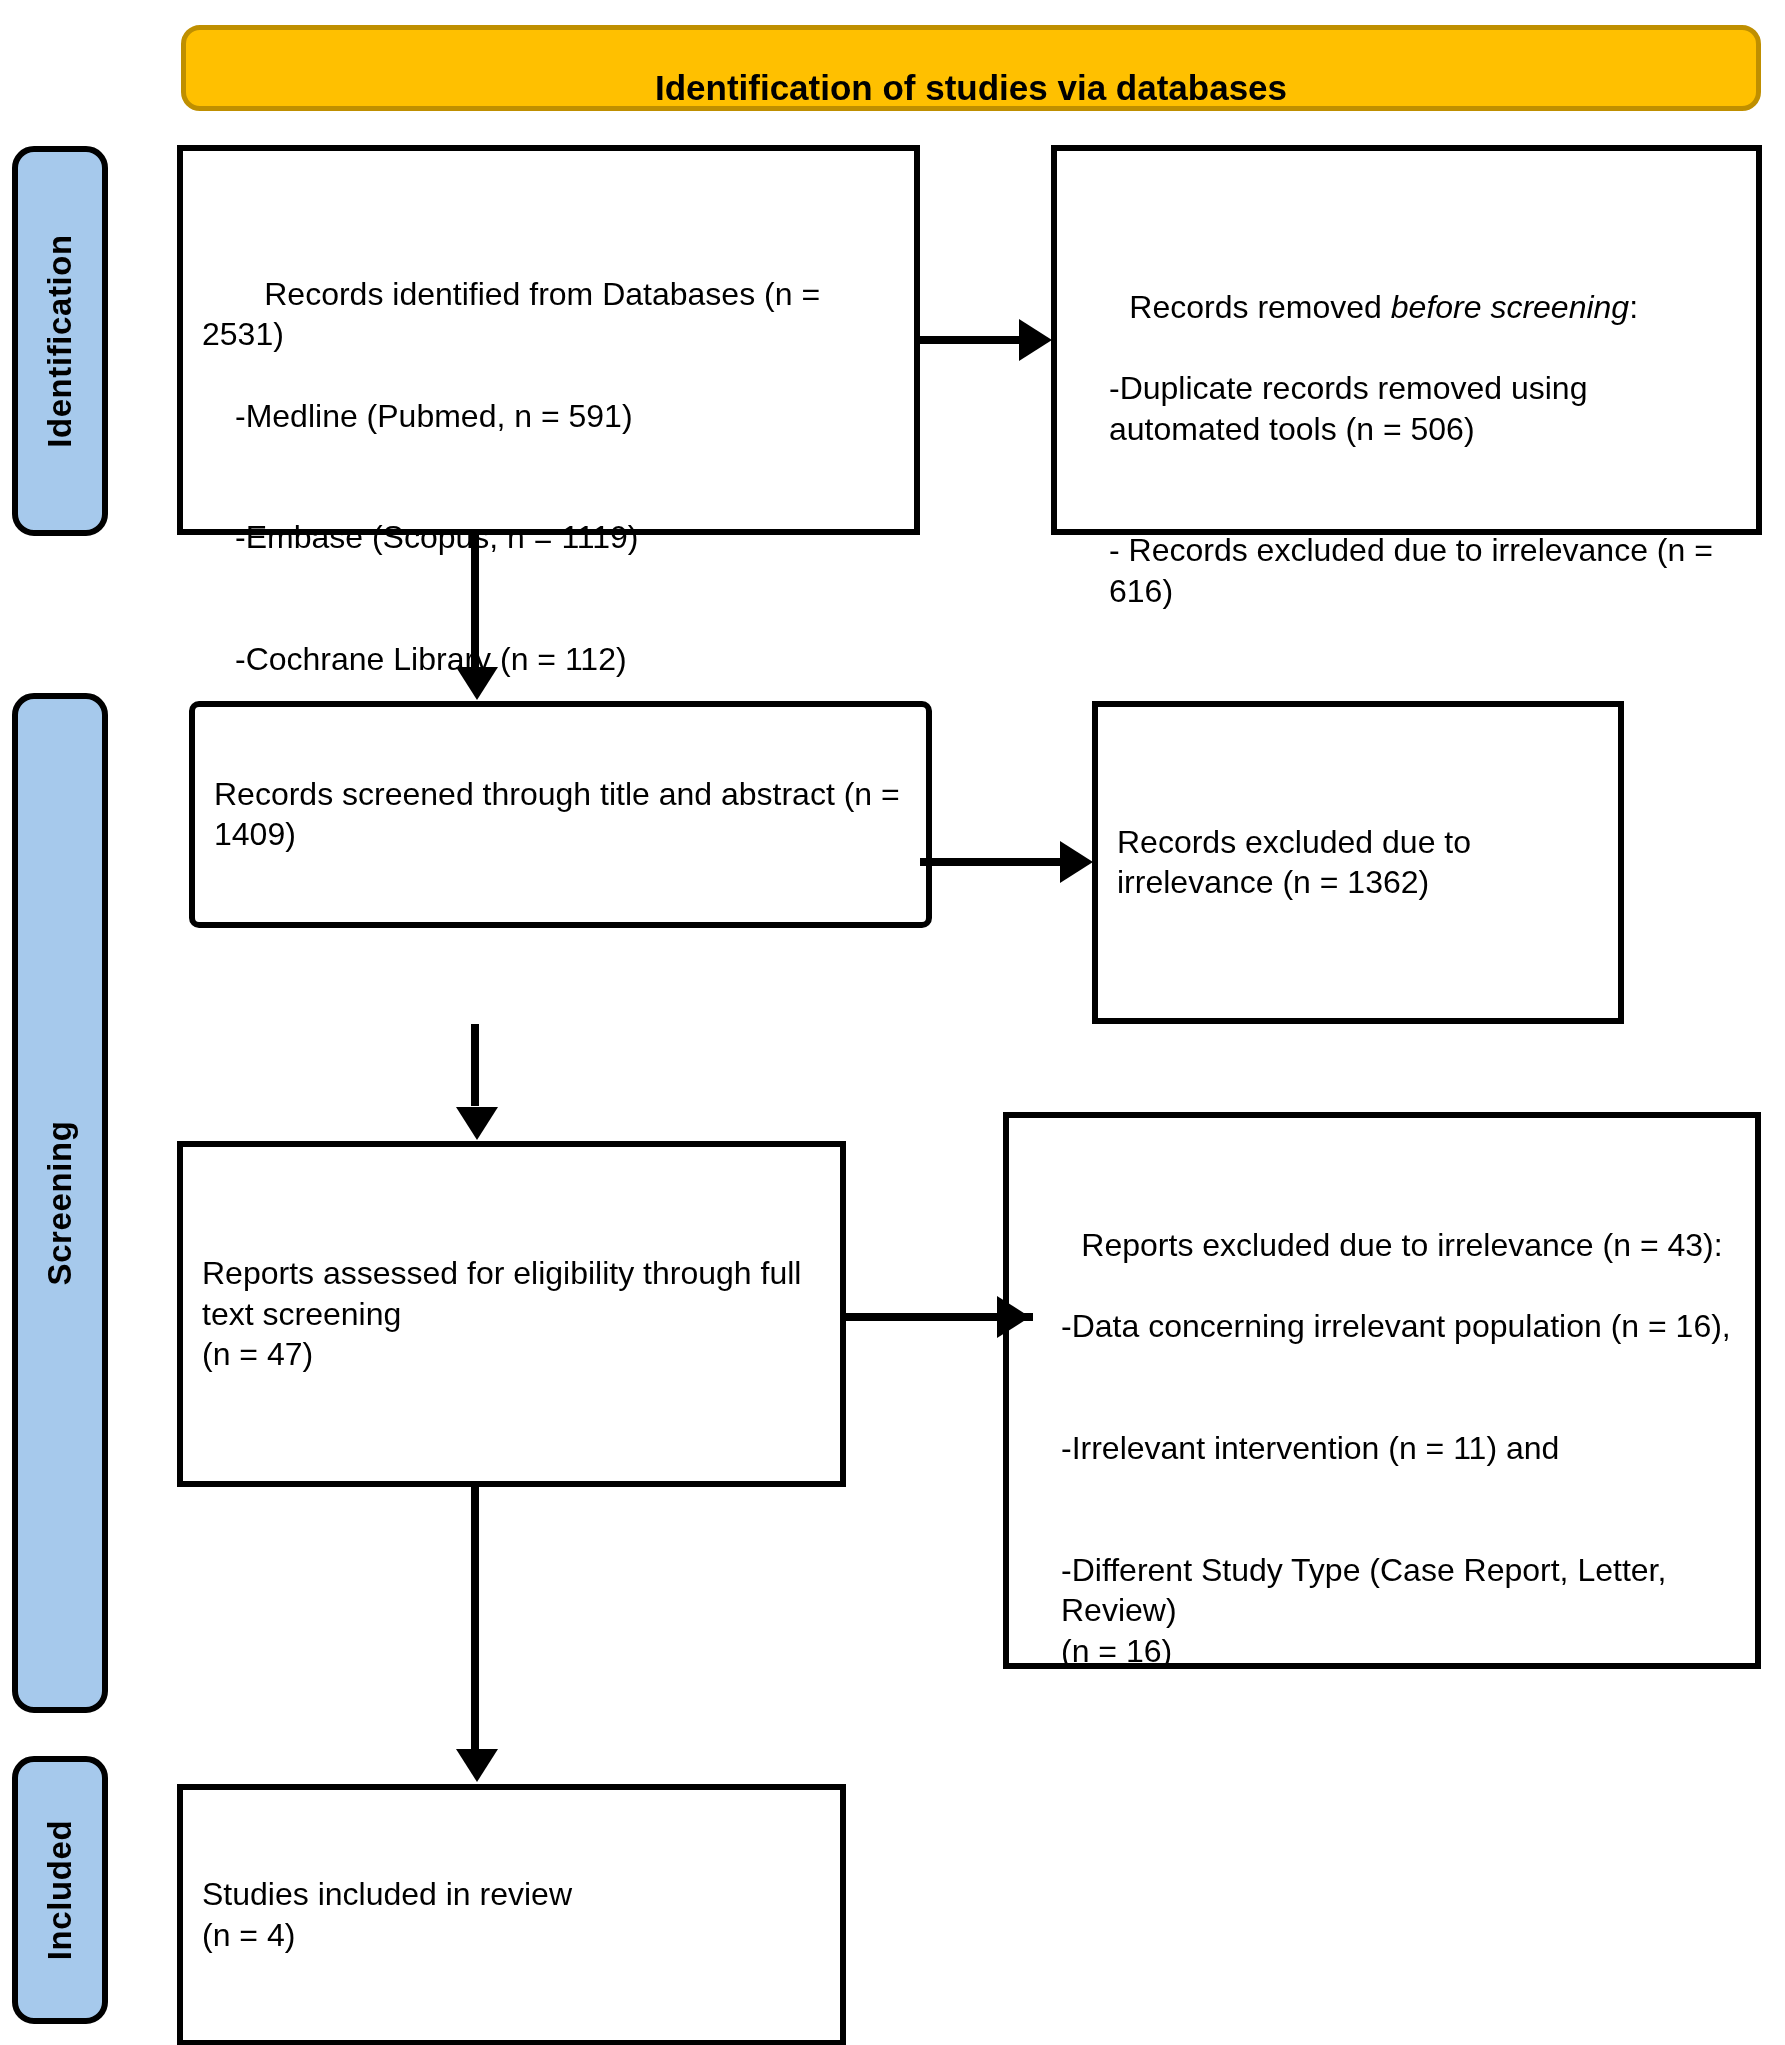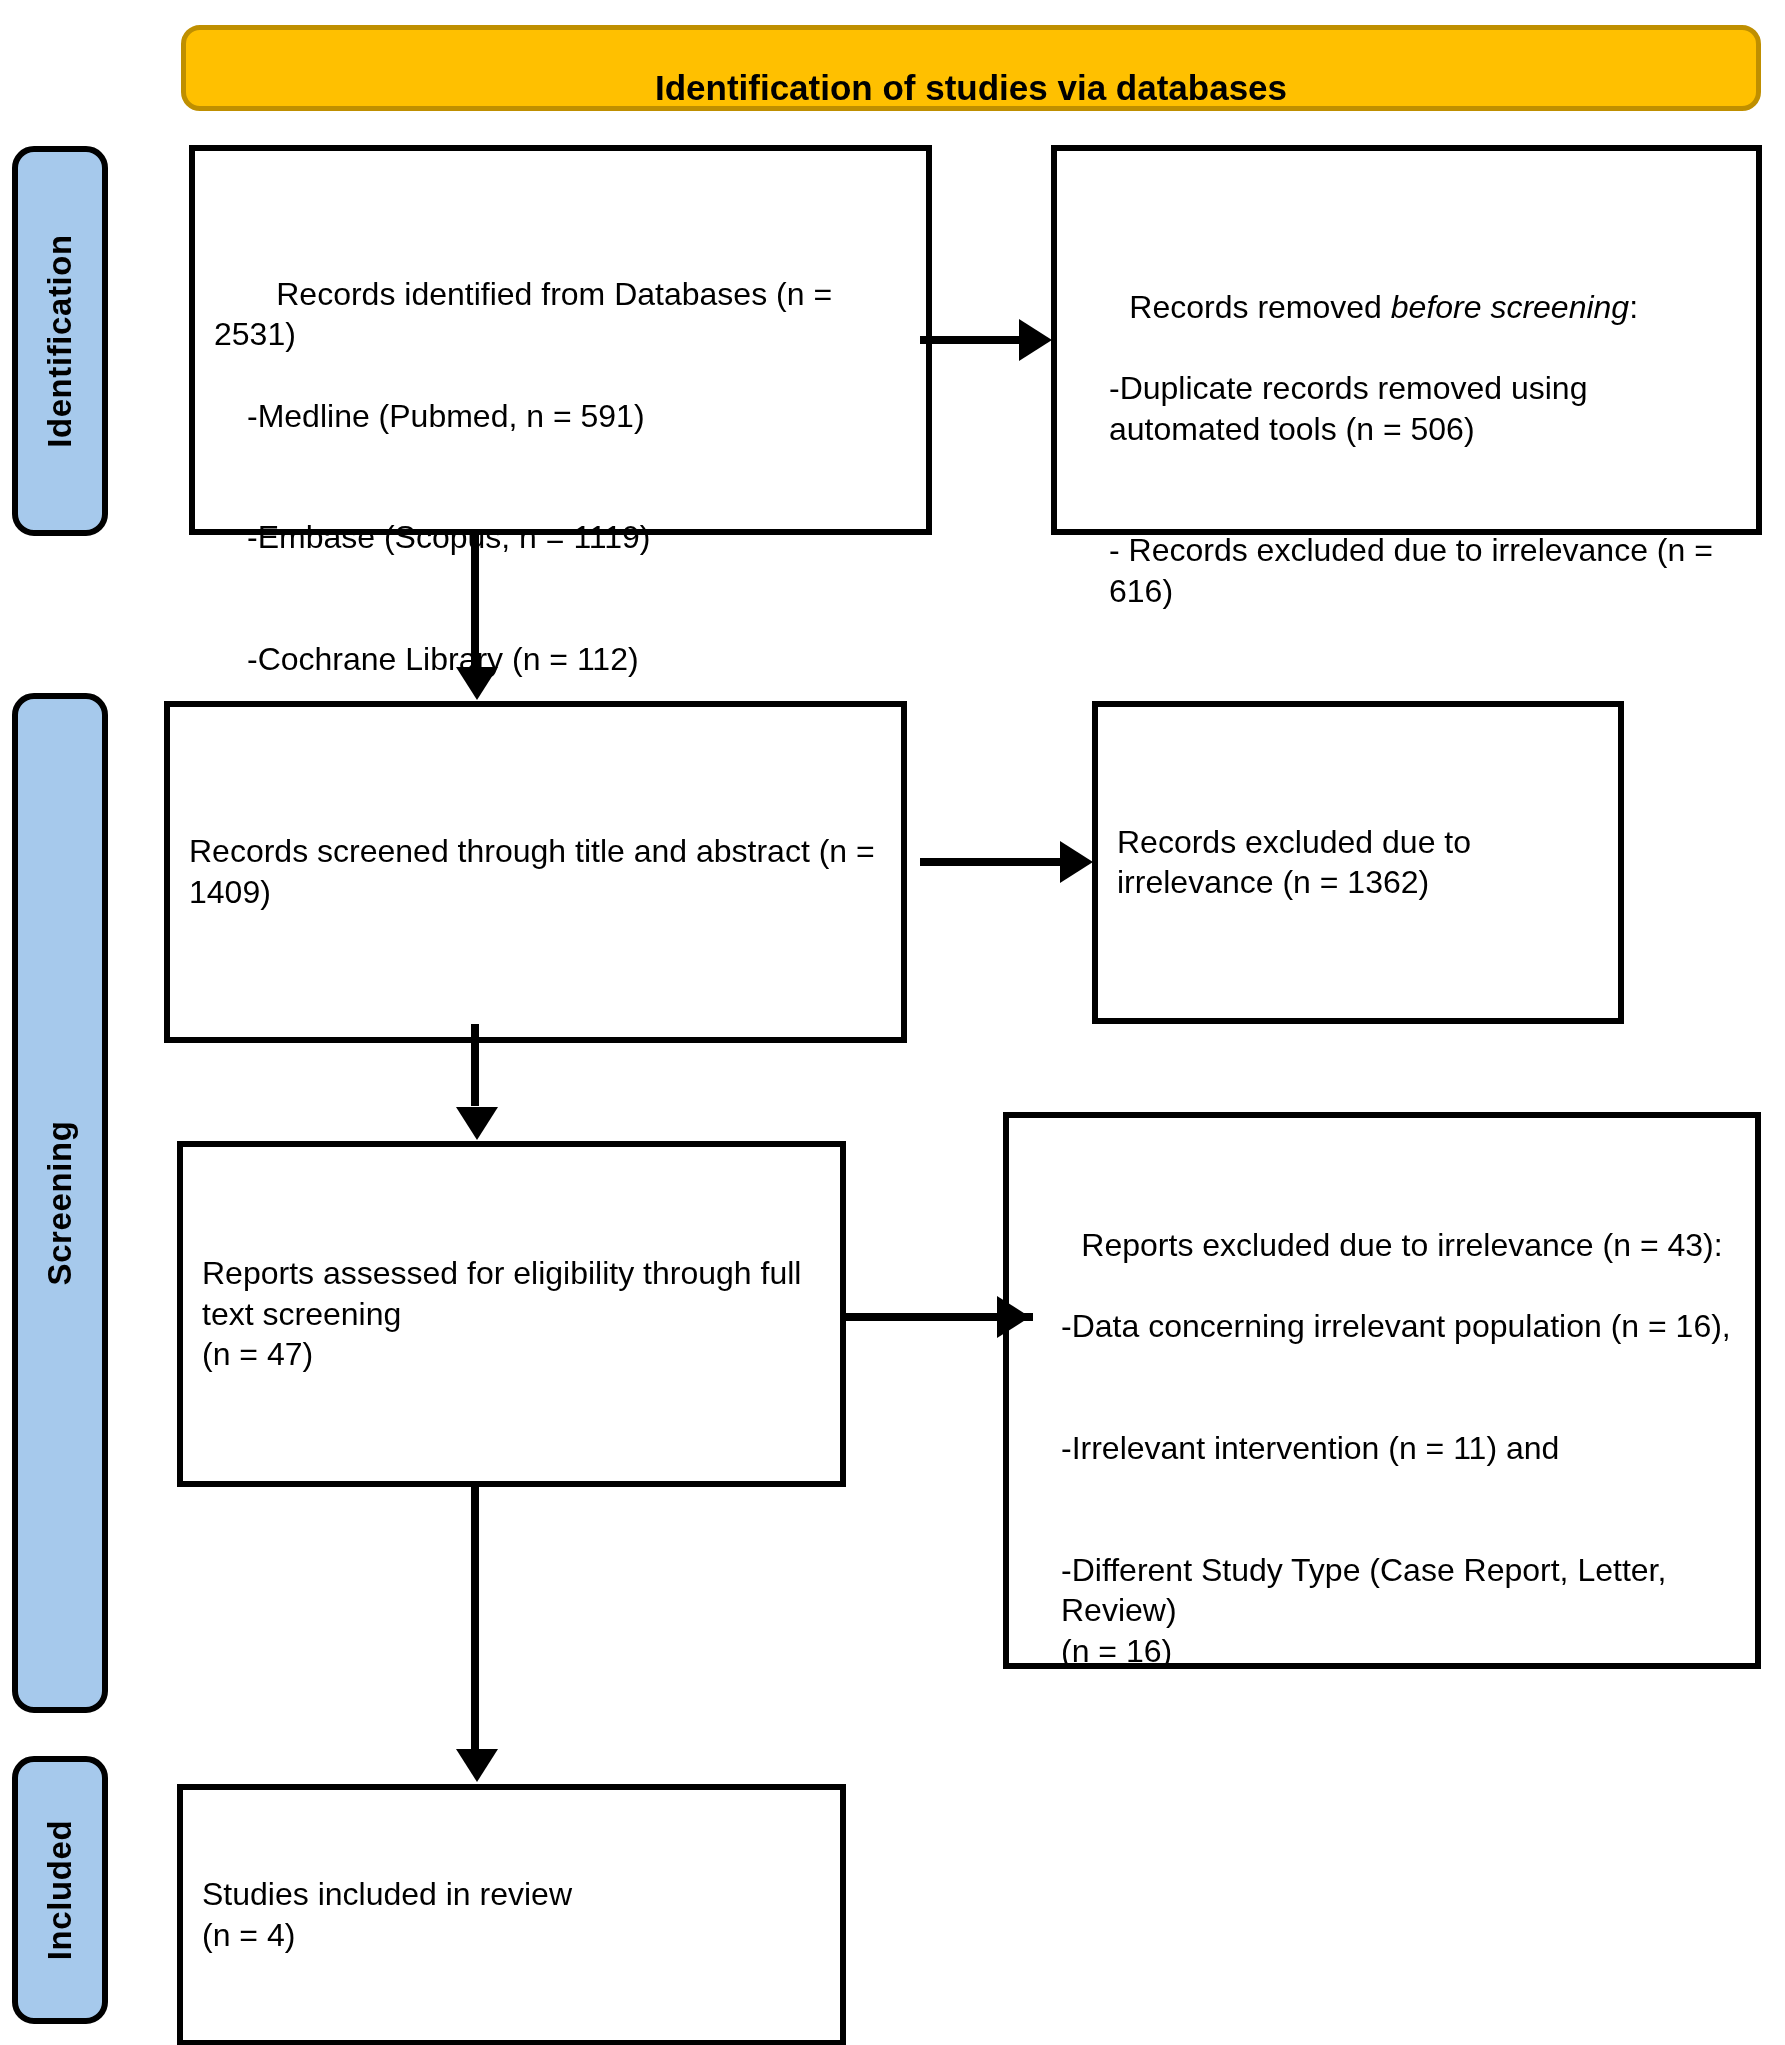--- a/index.html
+++ b/index.html
@@ -80,23 +80,23 @@
     left: 0;
     right: 0;
     padding: 0 19px;
     font-size: 32px;
     line-height: 1.27;
     color: #000000;
     white-space: pre-wrap;
   }
   .vcenter { top: 50%; transform: translateY(-50%); }
 
-  #box-identified      { left: 177px;  top: 145px;  width: 743px; height: 390px; margin-left: 12px; }
+  #box-identified      { left: 177px;  top: 145px;  width: 743px; height: 390px; }
   #box-removed         { left: 1051px; top: 145px;  width: 711px; height: 390px; }
-  #box-screened        { left: 164px;  top: 701px; width: 743px; height: 342px; }
+  #box-screened        { left: 189px;  top: 701px; width: 743px; height: 227px; border-radius: 10px; }
   #box-excluded-screen { left: 1092px; top: 701px; width: 532px; height: 323px; padding-left: 48px; }
   #box-eligibility     { left: 177px;  top: 1141px; width: 669px; height: 346px; }
   #box-excluded-full   { left: 1003px; top: 1112px; width: 758px; height: 557px; }
   #box-included        { left: 177px;  top: 1784px; width: 669px; height: 262px; padding-left: 8px; }
 
   #box-identified .box-inner { top: 82px; transform: none; }
   #box-removed .box-inner    { top: 95px; transform: none; }
   #box-excluded-full .box-inner { top: 66px; transform: none; }
 
   .indent-block { padding-left: 33px; display: block; }

